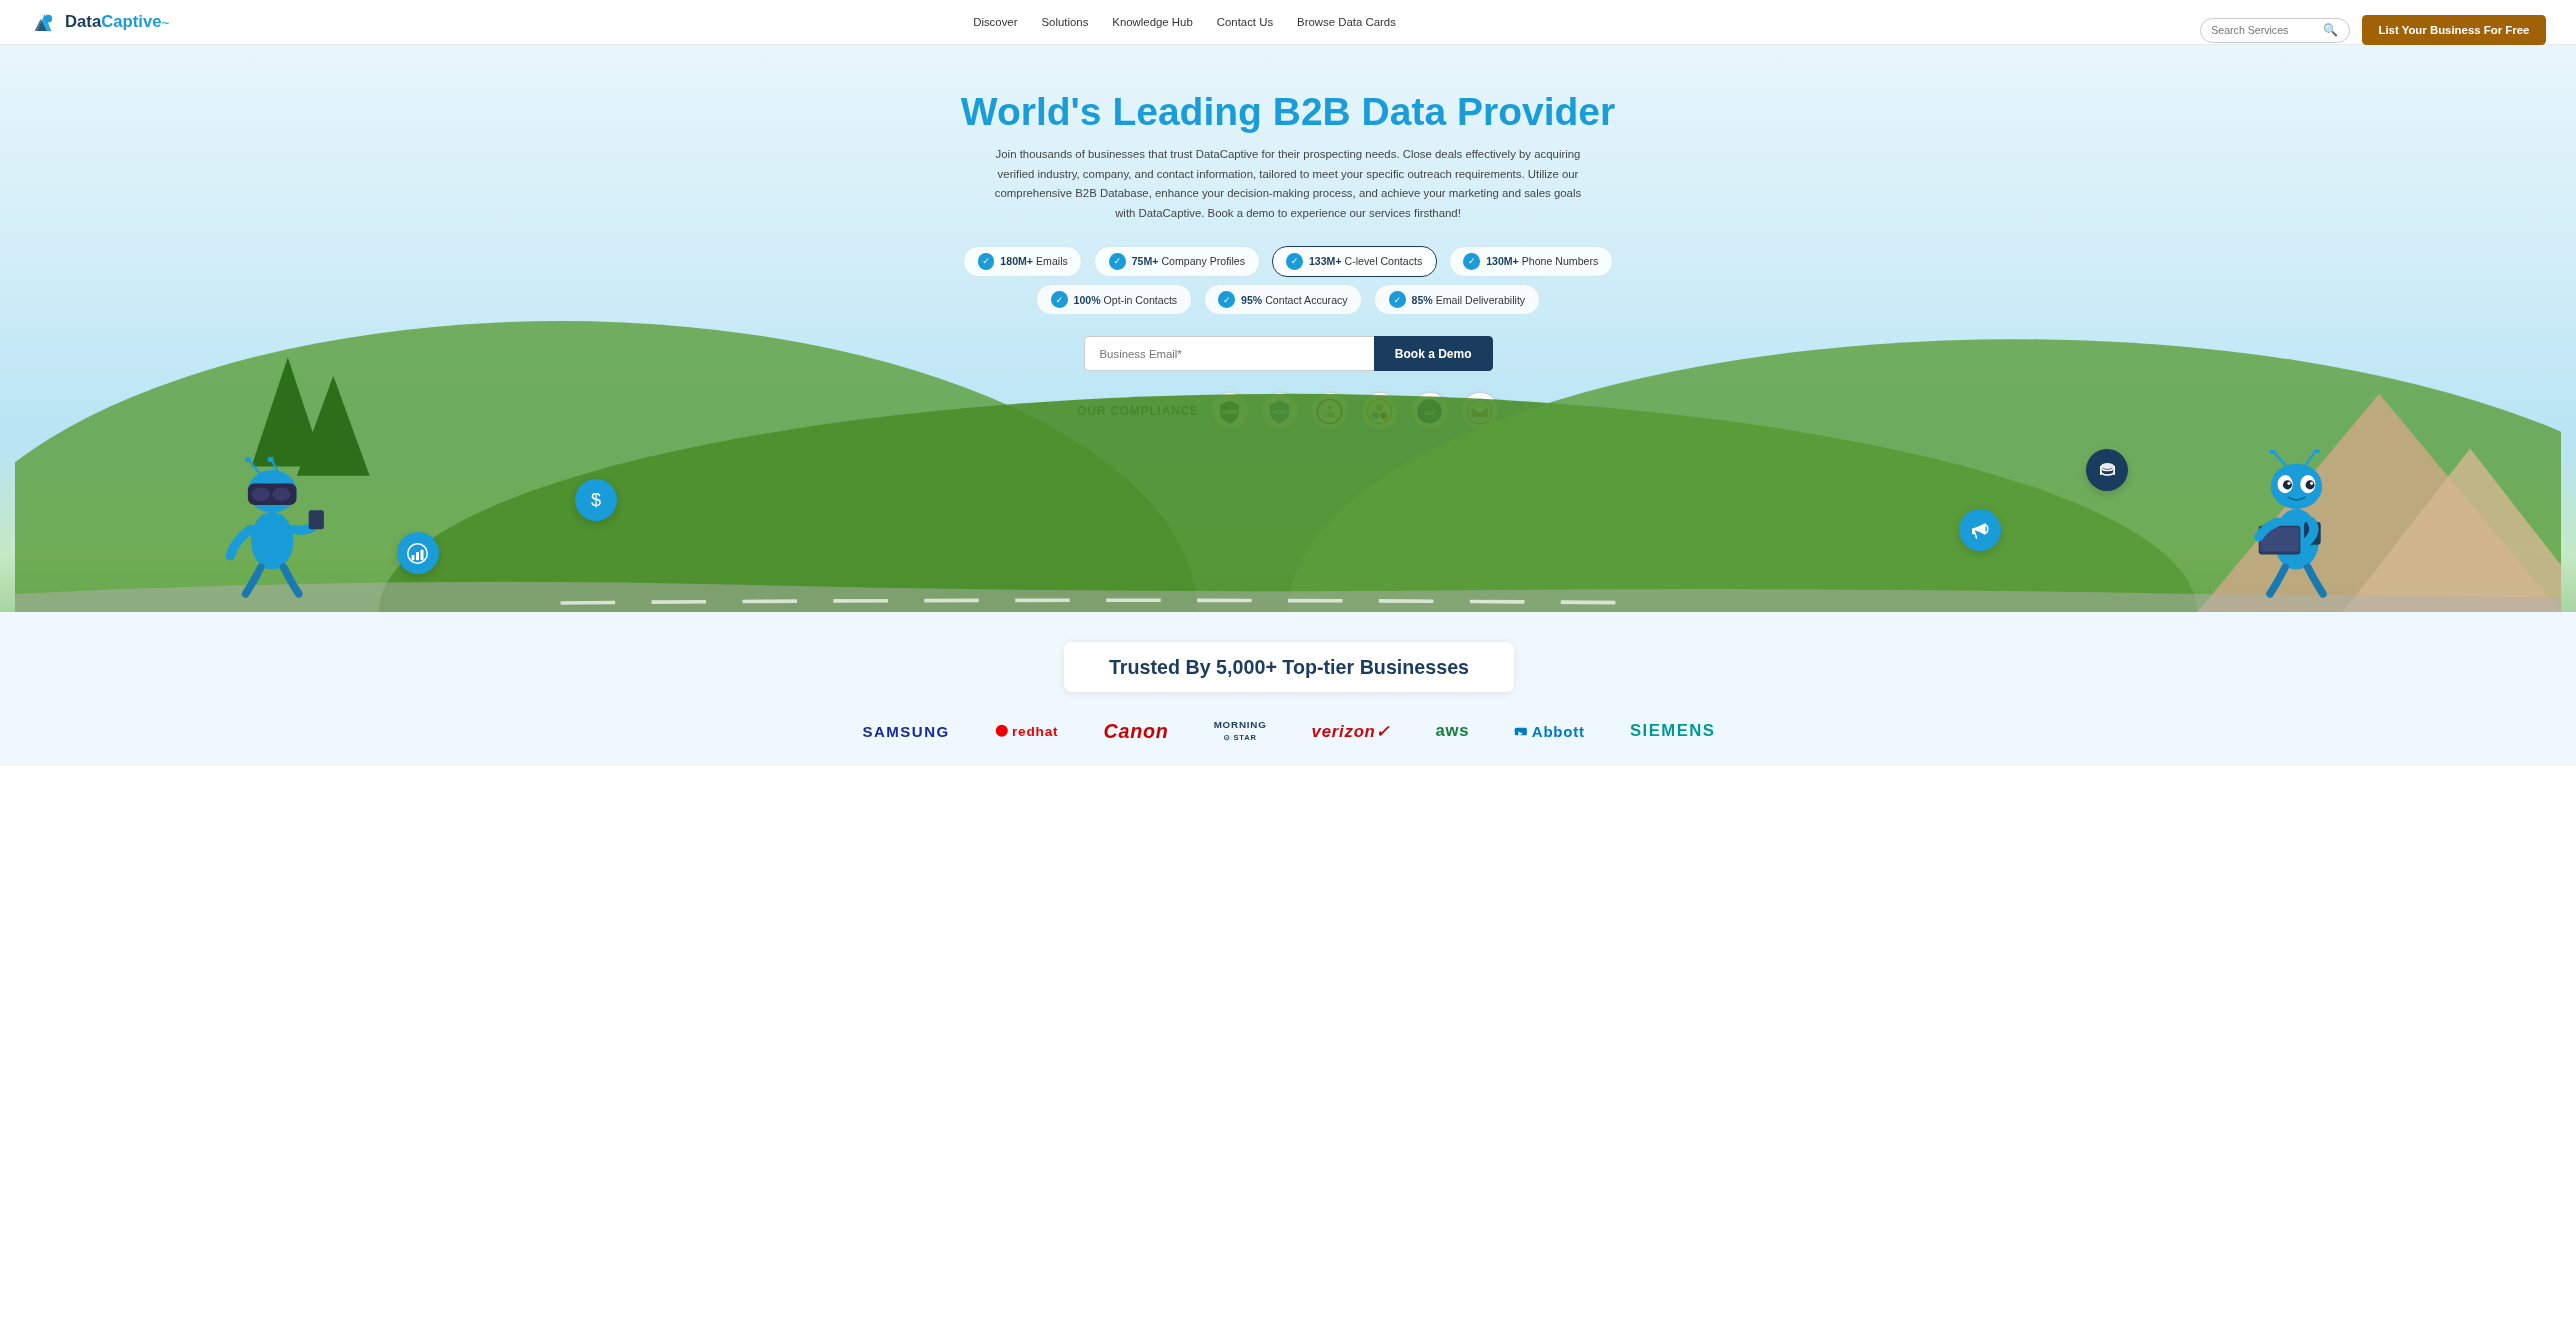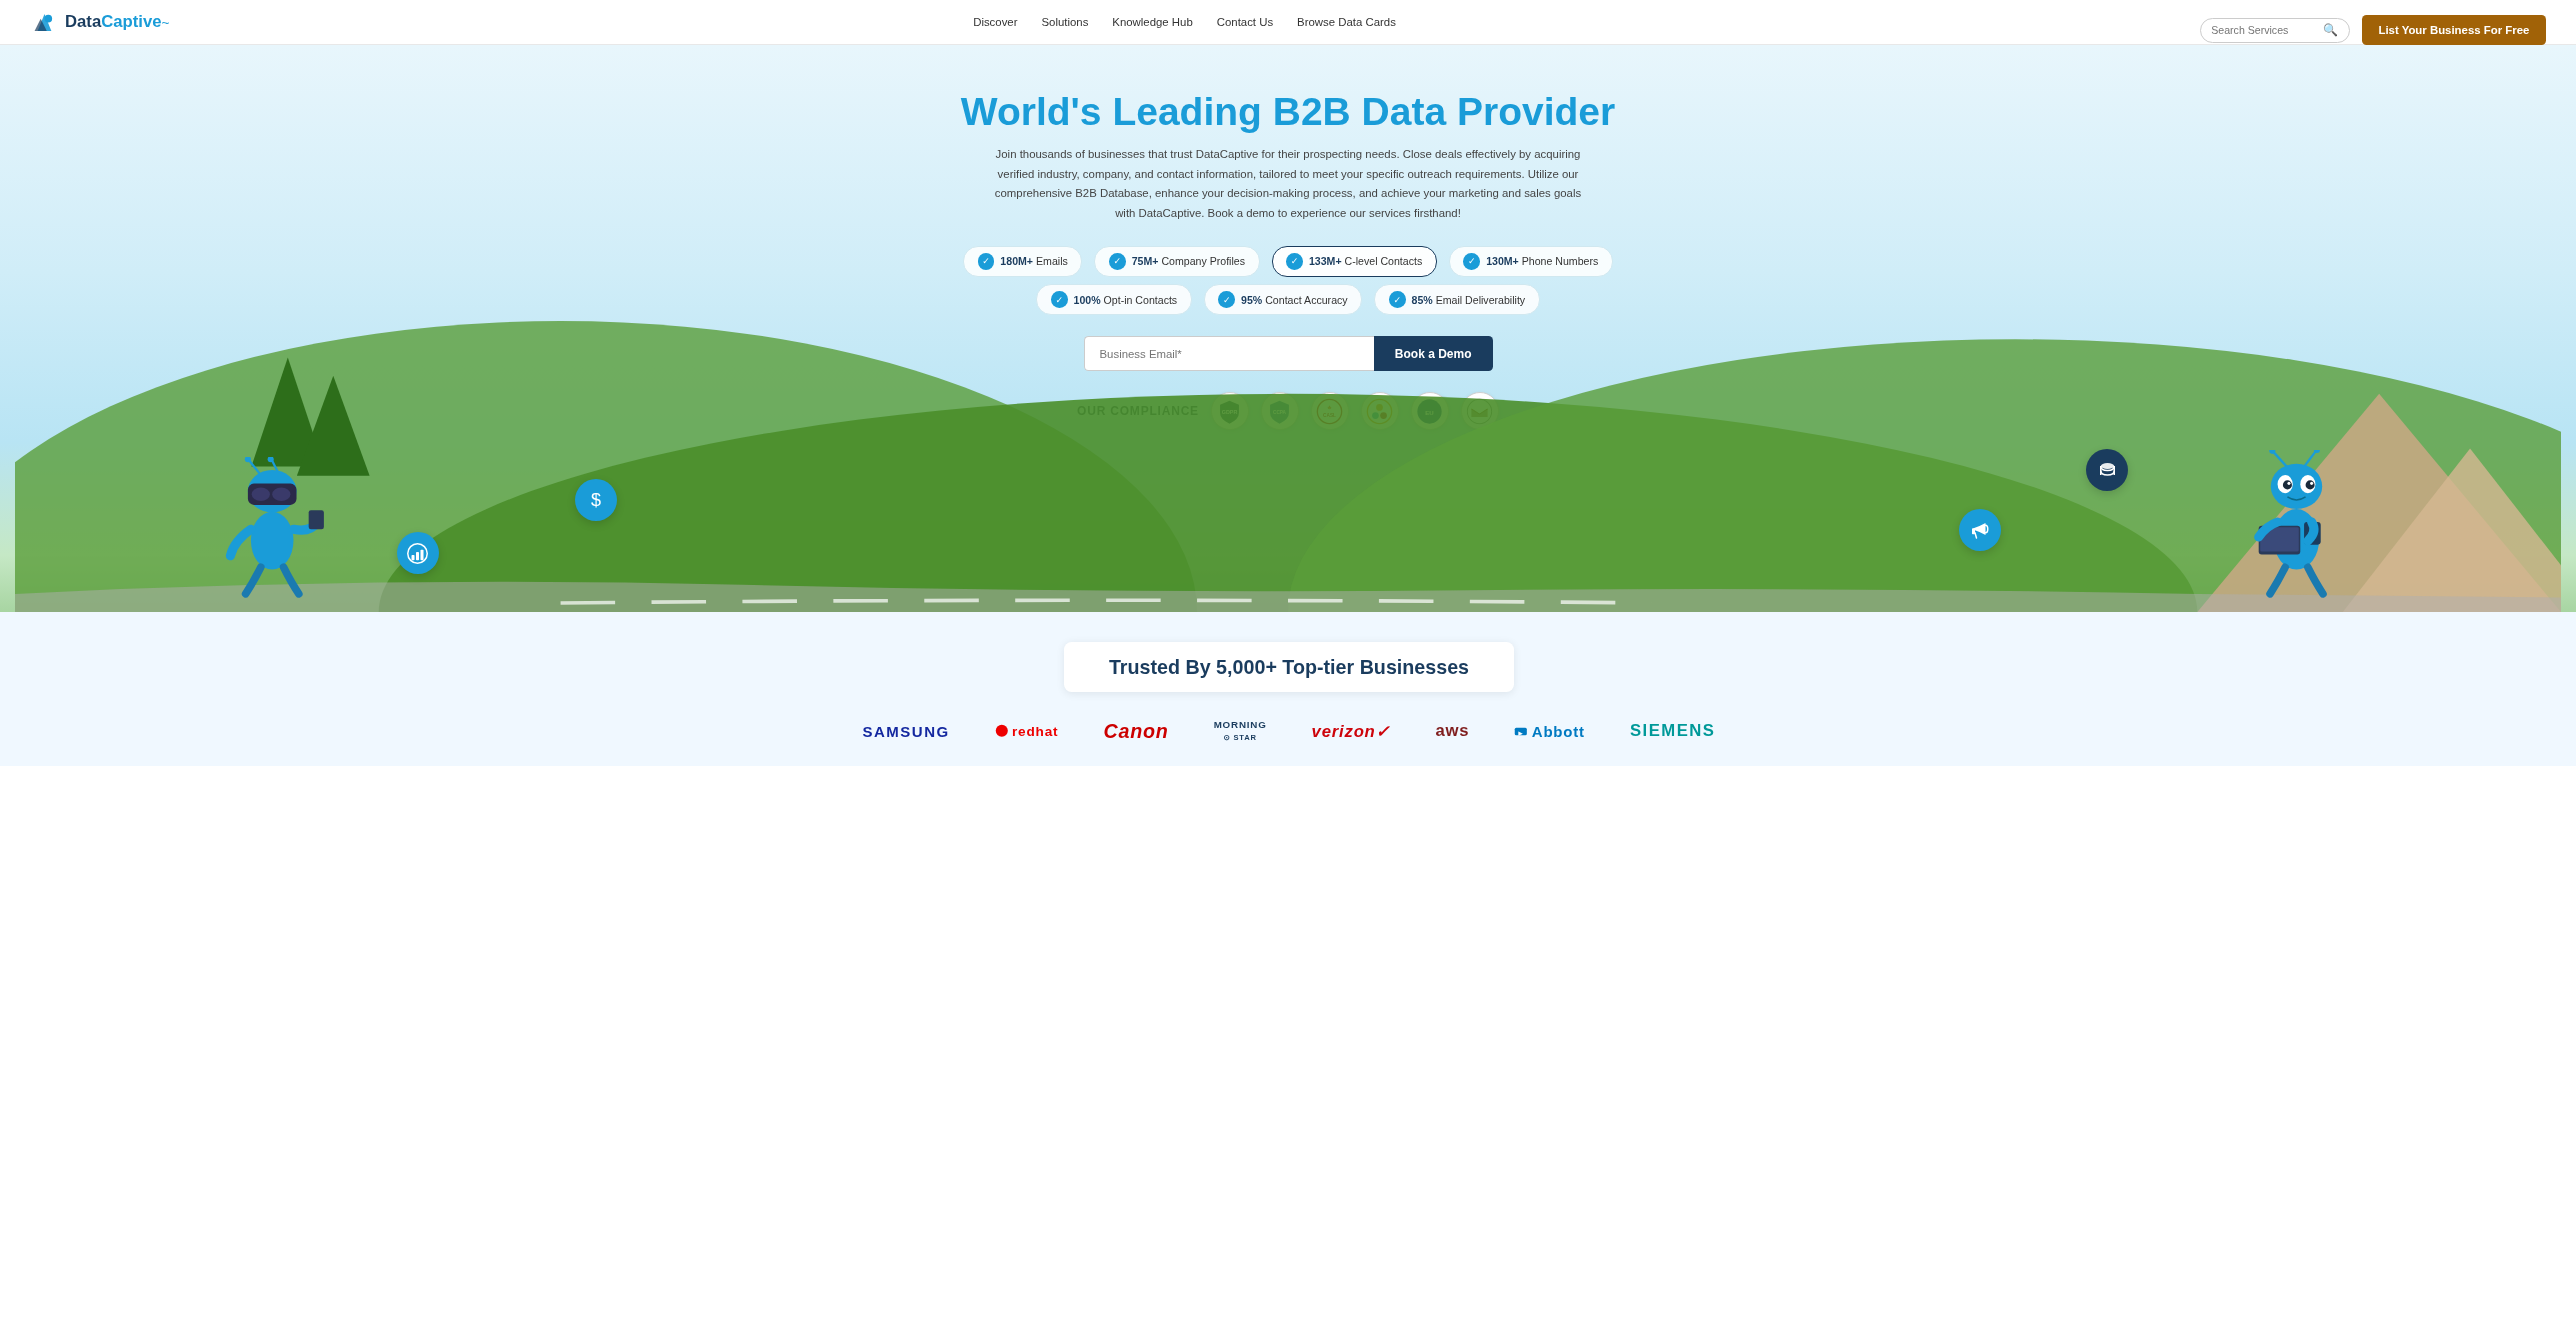--- a/index.html
+++ b/index.html
@@ -555,21 +555,21 @@
     <span class="brand-logo redhat" style="display:flex;align-items:center;gap:3.8px;">
       <svg width="13.6" height="13.6" viewBox="0 0 18 18">
           <circle cx="9" cy="9" r="8" fill="#ee0000"></circle>
         </svg>
       redhat
     </span>
     <span class="brand-logo canon">Canon</span>
     <span class="brand-logo morning" style="font-size:9.8px;color:#1a3c5e;font-weight:700;line-height:1.2;text-align:center;">MORNING<br><span style="font-size:7.6px;">⊙ STAR</span></span>
     <span class="brand-logo verizon">verizon<span style="color:#cd040b;">✓</span></span>
     <span class="brand-logo aws" style="color:#222;font-weight:800;display:flex;align-items:center;gap:2.3px;">
-        <span style="color:#7f1d1d;">aws</span>
+        <span style="color:#15803d;">aws</span>
       </span>
     <span class="brand-logo abbott" style="display:flex;align-items:center;gap:3.8px;">
       <svg width="13.6" height="13.6" viewBox="0 0 18 18" style="font-size:20px">
           <rect x="1" y="5" width="16" height="10" rx="2" fill="#007ac2"></rect>
           <text x="9" y="14" text-anchor="middle" fill="white" font-size="7" font-weight="bold">▶</text>
         </svg>
       Abbott
     </span>
     <span class="brand-logo siemens">SIEMENS</span>
   </div>

